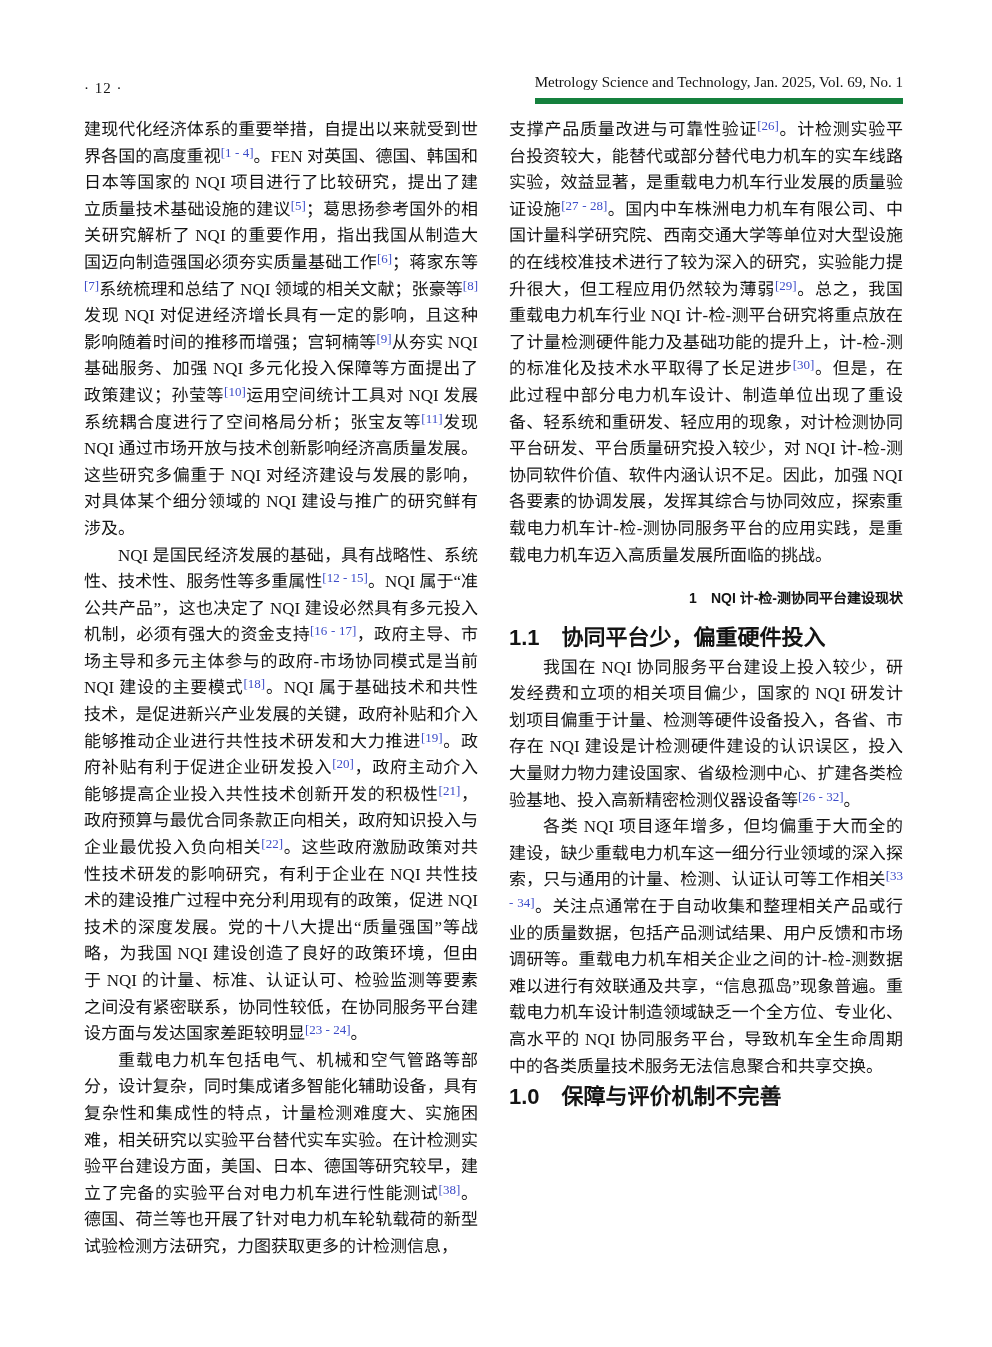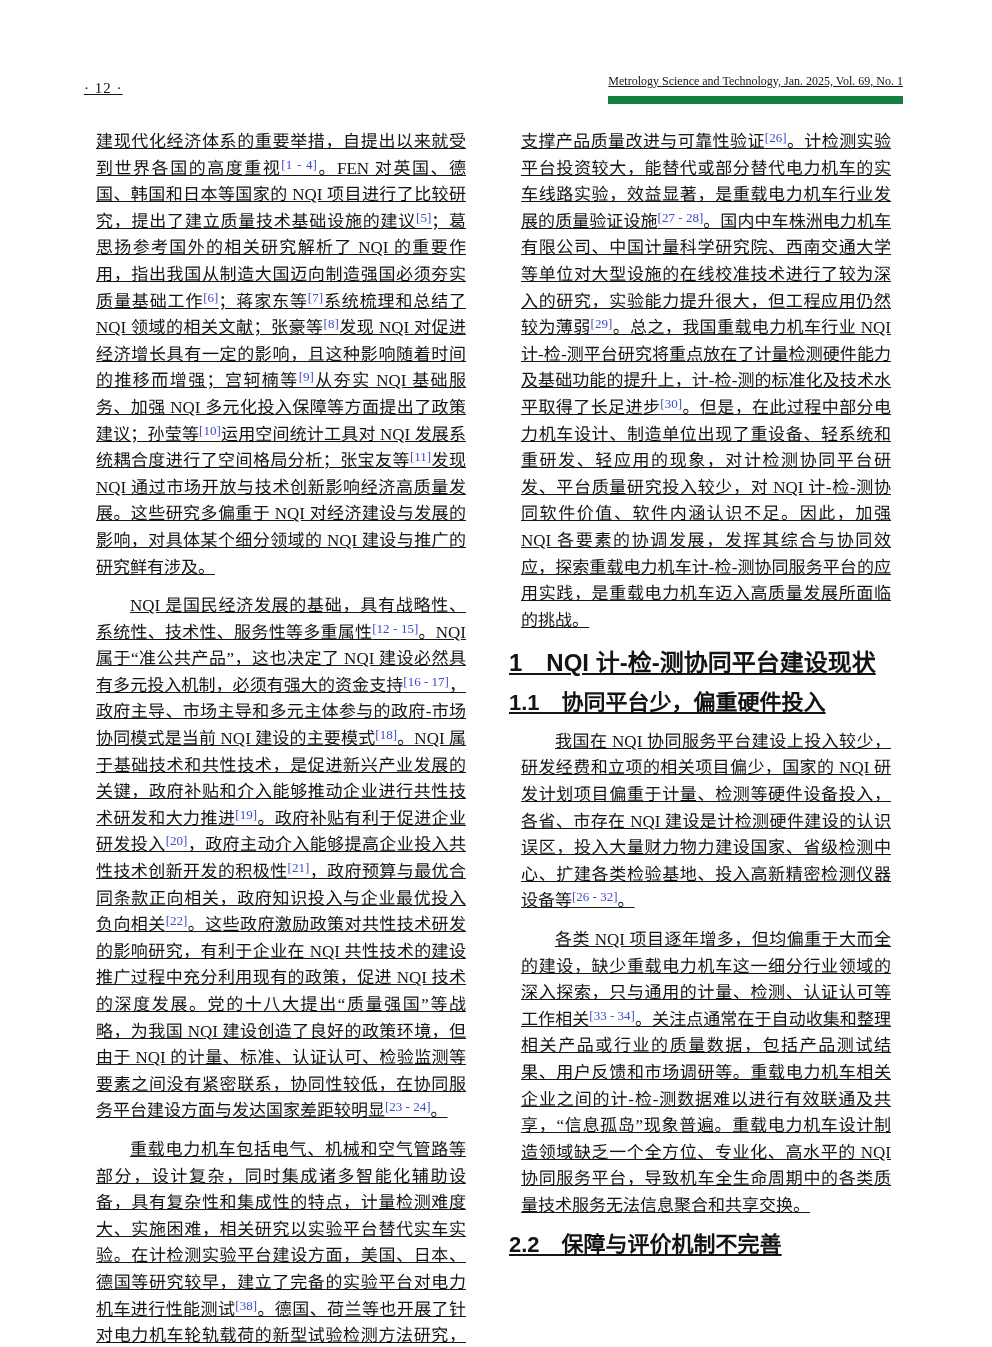--- a/index.html
+++ b/index.html
@@ -5,63 +5,62 @@
   html,body{margin:0;padding:0;background:#ffffff;}
   .page{
     position:relative;
     width:992px;height:1347px;
     box-sizing:border-box;
     padding:74px 89px 0 84px;
     background:#ffffff;
     font-family:"Liberation Serif","DejaVu Serif",serif;
     color:#141414;
     overflow:hidden;
-    text-decoration:underline;
   }
   .header{
     display:flex;
     justify-content:space-between;
     align-items:flex-end;
     margin-bottom:13px;
   }
   .header .page-num{
     font-size:15px;
     padding-bottom:7px;
     letter-spacing:1px;
   }
   .header .journal{
-    font-size:12px;
+    font-size:15px;
     padding-bottom:7px;
-    border-bottom:8px solid #15803d;
+    border-bottom:6px solid #15803d;
   }
   .columns{
     display:flex;
     gap:31px;
   }
   .col{
     width:398px;
     font-size:17px;
     line-height:26.6px;
     text-align:justify;
   }
-  .para{margin:12px;}
+  .para{margin:0;}
   .para.indent{text-indent:2em;}
   .cite{
     color:#3b4bc8;
     font-size:13px;
     line-height:0;
     vertical-align:5px;
     letter-spacing:0;
   }
   .sec-h1{
     font-family:"Liberation Sans","DejaVu Sans",sans-serif;
-    font-size:24px;
+    font-size:14px;
     font-weight:700;
     margin:15px 0 13px;
-    text-align:left;
+    text-align:right;
     line-height:28px;
   }
   .sec-h2{
     font-family:"Liberation Sans","DejaVu Sans",sans-serif;
     font-size:22px;
     font-weight:700;
     margin:4px 0 3px;
     text-align:left;
     line-height:26.6px;
   }
@@ -81,17 +80,17 @@
         <p class="para">建现代化经济体系的重要举措，自提出以来就受到世界各国的高度重视<sup class="cite">[1 - 4]</sup>。FEN 对英国、德国、韩国和日本等国家的 NQI 项目进行了比较研究，提出了建立质量技术基础设施的建议<sup class="cite">[5]</sup>；葛思扬参考国外的相关研究解析了 NQI 的重要作用，指出我国从制造大国迈向制造强国必须夯实质量基础工作<sup class="cite">[6]</sup>；蒋家东等<sup class="cite">[7]</sup>系统梳理和总结了 NQI 领域的相关文献；张豪等<sup class="cite">[8]</sup>发现 NQI 对促进经济增长具有一定的影响，且这种影响随着时间的推移而增强；宫轲楠等<sup class="cite">[9]</sup>从夯实 NQI 基础服务、加强 NQI 多元化投入保障等方面提出了政策建议；孙莹等<sup class="cite">[10]</sup>运用空间统计工具对 NQI 发展系统耦合度进行了空间格局分析；张宝友等<sup class="cite">[11]</sup>发现 NQI 通过市场开放与技术创新影响经济高质量发展。这些研究多偏重于 NQI 对经济建设与发展的影响，对具体某个细分领域的 NQI 建设与推广的研究鲜有涉及。</p>
         <p class="para indent">NQI 是国民经济发展的基础，具有战略性、系统性、技术性、服务性等多重属性<sup class="cite">[12 - 15]</sup>。NQI 属于“准公共产品”，这也决定了 NQI 建设必然具有多元投入机制，必须有强大的资金支持<sup class="cite">[16 - 17]</sup>，政府主导、市场主导和多元主体参与的政府-市场协同模式是当前 NQI 建设的主要模式<sup class="cite">[18]</sup>。NQI 属于基础技术和共性技术，是促进新兴产业发展的关键，政府补贴和介入能够推动企业进行共性技术研发和大力推进<sup class="cite">[19]</sup>。政府补贴有利于促进企业研发投入<sup class="cite">[20]</sup>，政府主动介入能够提高企业投入共性技术创新开发的积极性<sup class="cite">[21]</sup>，政府预算与最优合同条款正向相关，政府知识投入与企业最优投入负向相关<sup class="cite">[22]</sup>。这些政府激励政策对共性技术研发的影响研究，有利于企业在 NQI 共性技术的建设推广过程中充分利用现有的政策，促进 NQI 技术的深度发展。党的十八大提出“质量强国”等战略，为我国 NQI 建设创造了良好的政策环境，但由于 NQI 的计量、标准、认证认可、检验监测等要素之间没有紧密联系，协同性较低，在协同服务平台建设方面与发达国家差距较明显<sup class="cite">[23 - 24]</sup>。</p>
         <p class="para indent">重载电力机车包括电气、机械和空气管路等部分，设计复杂，同时集成诸多智能化辅助设备，具有复杂性和集成性的特点，计量检测难度大、实施困难，相关研究以实验平台替代实车实验。在计检测实验平台建设方面，美国、日本、德国等研究较早，建立了完备的实验平台对电力机车进行性能测试<sup class="cite">[38]</sup>。德国、荷兰等也开展了针对电力机车轮轨载荷的新型试验检测方法研究，力图获取更多的计检测信息，</p>
       </div>
     <div class="col">
         <p class="para">支撑产品质量改进与可靠性验证<sup class="cite">[26]</sup>。计检测实验平台投资较大，能替代或部分替代电力机车的实车线路实验，效益显著，是重载电力机车行业发展的质量验证设施<sup class="cite">[27 - 28]</sup>。国内中车株洲电力机车有限公司、中国计量科学研究院、西南交通大学等单位对大型设施的在线校准技术进行了较为深入的研究，实验能力提升很大，但工程应用仍然较为薄弱<sup class="cite">[29]</sup>。总之，我国重载电力机车行业 NQI 计-检-测平台研究将重点放在了计量检测硬件能力及基础功能的提升上，计-检-测的标准化及技术水平取得了长足进步<sup class="cite">[30]</sup>。但是，在此过程中部分电力机车设计、制造单位出现了重设备、轻系统和重研发、轻应用的现象，对计检测协同平台研发、平台质量研究投入较少，对 NQI 计-检-测协同软件价值、软件内涵认识不足。因此，加强 NQI 各要素的协调发展，发挥其综合与协同效应，探索重载电力机车计-检-测协同服务平台的应用实践，是重载电力机车迈入高质量发展所面临的挑战。</p>
         <h2 class="sec-h1">1　NQI 计-检-测协同平台建设现状</h2>
         <h3 class="sec-h2">1.1　协同平台少，偏重硬件投入</h3>
         <p class="para indent">我国在 NQI 协同服务平台建设上投入较少，研发经费和立项的相关项目偏少，国家的 NQI 研发计划项目偏重于计量、检测等硬件设备投入，各省、市存在 NQI 建设是计检测硬件建设的认识误区，投入大量财力物力建设国家、省级检测中心、扩建各类检验基地、投入高新精密检测仪器设备等<sup class="cite">[26 - 32]</sup>。</p>
         <p class="para indent">各类 NQI 项目逐年增多，但均偏重于大而全的建设，缺少重载电力机车这一细分行业领域的深入探索，只与通用的计量、检测、认证认可等工作相关<sup class="cite">[33 - 34]</sup>。关注点通常在于自动收集和整理相关产品或行业的质量数据，包括产品测试结果、用户反馈和市场调研等。重载电力机车相关企业之间的计-检-测数据难以进行有效联通及共享，“信息孤岛”现象普遍。重载电力机车设计制造领域缺乏一个全方位、专业化、高水平的 NQI 协同服务平台，导致机车全生命周期中的各类质量技术服务无法信息聚合和共享交换。</p>
-        <h3 class="sec-h2">2.2　保障与评价机制不完善</h3>
+        <h3 class="sec-h2">1.0　保障与评价机制不完善</h3>
       </div>
   </div>
 
 </div>
 
 </body></html>

